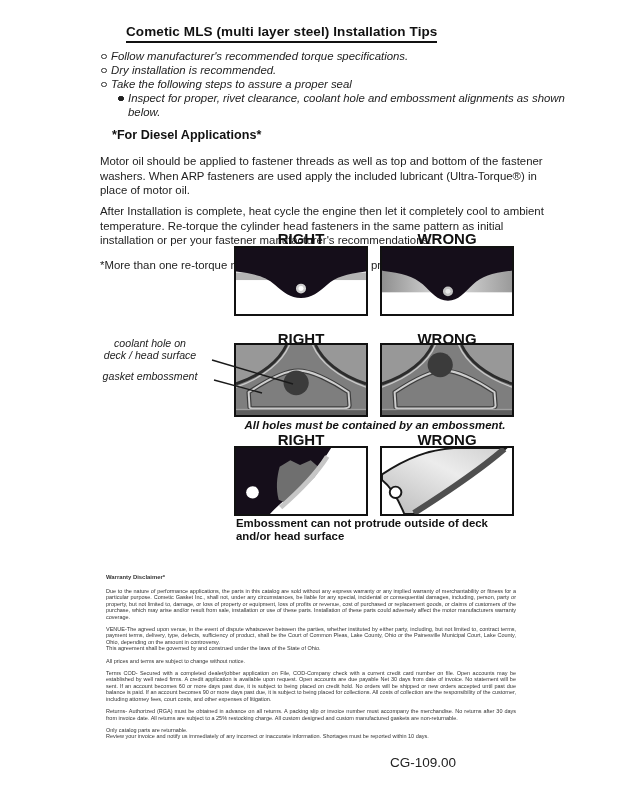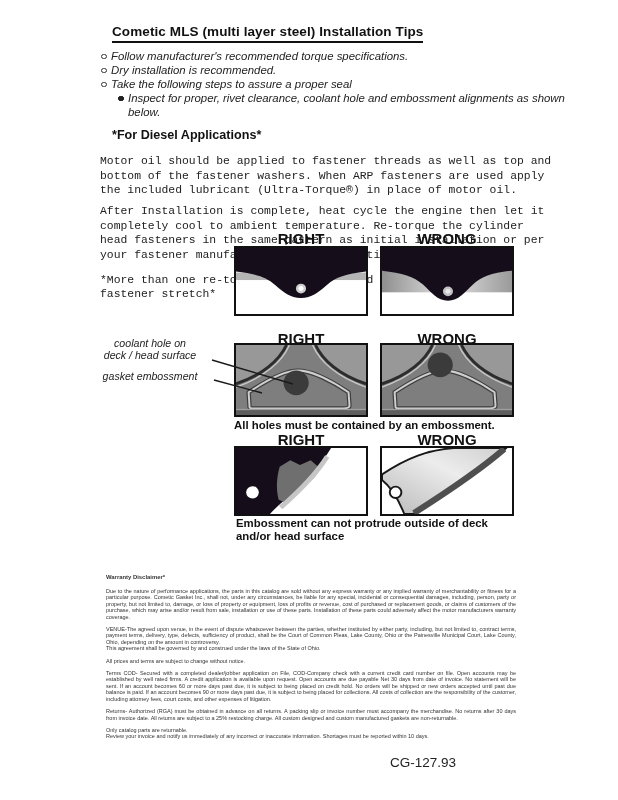--- a/index.html
+++ b/index.html
@@ -1,43 +1,43 @@
 <!DOCTYPE html>
 <html><head>
 <meta charset="utf-8">
 <style>
   html,body{margin:0;padding:0;background:#fff;}
   .page{position:relative;width:618px;height:800px;background:#ffffff;
         font-family:"Liberation Sans",sans-serif;color:#1c1c1c;overflow:hidden;}
 
   
   .tips-block{position:absolute;left:100px;top:22px;width:470px;}
-  .doc-title{display:inline-block;margin:0 0 0 12px;font-size:13.5px;font-weight:bold;
+  .doc-title{display:inline-block;margin:0 0 0 26px;font-size:13.5px;font-weight:bold;
              color:#111;border-bottom:2px solid #111;padding-bottom:2px;letter-spacing:.1px;text-align:right;}
   .b-list{margin:6px 0 0;padding:0;list-style:none;font-size:11.4px;line-height:14px;color:#222;}
   .b-item{position:relative;padding-left:11px;font-style:italic;}
   .b-item .dot{position:absolute;left:1px;top:4.6px;width:3.6px;height:3.6px;border:1px solid #333;
                border-radius:50%;background:#fff;}
   .b-item.sub{padding-left:28px;}
   .b-item.sub .dot{left:18px;background:#222;border-color:#222;}
 
   
   .diesel-block{position:absolute;left:100px;top:116px;width:452px;}
   .diesel-heading{margin:12px;font-size:12.6px;font-weight:bold;color:#111;}
-  .diesel-block p{margin:6.5px 0 0;font-size:11.4px;line-height:14.6px;color:#222;font-family:Liberation Mono, monospace;}
+  .diesel-block p{margin:6.5px 0 0;font-size:11.4px;line-height:14.6px;color:#222;}
   .diesel-block p.note{margin-top:10px;}
 
   
   .diag-label{position:absolute;width:134px;text-align:center;font-size:15px;font-weight:bold;color:#111;}
   .diag-box{position:absolute;width:134px;border:2px solid #111;box-sizing:border-box;
             background:#fff;line-height:0;}
   .diag-box svg{width:100%;height:100%;display:block;}
   .h70{height:70px;} .h74{height:74px;}
   .caption{position:absolute;font-size:11.4px;font-weight:bold;color:#111;line-height:13px;}
-  .cap-center{width:282px;text-align:left;}
+  .cap-center{width:282px;text-align:center;font-style:italic;}
   .annotation{position:absolute;width:124px;text-align:center;font-size:10.6px;line-height:11.6px;color:#222;font-style:italic;}
   .leader-svg{position:absolute;pointer-events:none;z-index:5;}
 
   
   .legal-block{position:absolute;left:106px;top:574px;width:410px;color:#333;}
   .legal-heading{margin:0 0 8px;font-size:5.9px;font-weight:bold;}
   .legal-block p{margin:0 0 6px;font-size:5.5px;line-height:6.4px;text-align:justify;}
   .legal-block p.tight{margin-bottom:0;}
 
   .page-number{position:absolute;left:390px;top:755px;font-size:13.5px;color:#222;}
@@ -195,15 +195,15 @@
     <p>Due to the nature of performance applications, the parts in this catalog are sold without any express warranty or any implied warranty of merchantability or fitness for a particular purpose.  Cometic Gasket Inc., shall not, under any circumstances, be liable for any special, incidental or consequential damages, including, person, party or property, but not limited to, damage, or loss of property or equipment, loss of profits or revenue, cost of purchased or replacement goods, or claims of customers of the purchase, which may arise and/or result from sale, installation or use of these parts.  Installation of these parts could adversely affect the motor manufacturers warranty coverage.</p>
     <p class="tight">VENUE-The agreed upon venue, in the event of dispute whatsoever between the parties, whether instituted by either party, including, but not limited to, contract terms, payment terms, delivery, type, defects, sufficiency of product, shall be the Court of Common Pleas, Lake County, Ohio or the Painesville Municipal Court, Lake County, Ohio, depending on the amount in controversy.</p>
     <p>This agreement shall be governed by and construed under the laws of the State of Ohio.</p>
     <p>All prices and terms are subject to change without notice.</p>
     <p>Terms COD- Secured with a completed dealer/jobber application on File, COD-Company check with a current credit card number on file.  Open accounts may be established by well rated firms.  A credit application is available upon request.  Open accounts are due payable Net 30 days from date of invoice.  No statement will be sent.  If an account becomes 60 or more days past due, it is subject to being placed on credit hold.  No orders will be shipped or new orders accepted until past due balance is paid.  If an account becomes 90 or more days past due, it is subject to being placed for collections.  All costs of collection are the responsibility of the customer, including attorney fees, court costs, and other expenses of litigation.</p>
     <p>Returns- Authorized (RGA) must be obtained in advance on all returns.  A packing slip or invoice number must accompany the merchandise.  No returns after 30 days from invoice date.  All returns are subject to a 25% restocking charge.  All custom designed and custom manufactured gaskets are non-returnable.</p>
     <p class="tight">Only catalog parts are returnable.</p>
     <p>Review your invoice and notify us immediately of any incorrect or inaccurate information.  Shortages must be reported within 10 days.</p>
   </div>
 
-  <div class="page-number">CG-127.93</div>
+  <div class="page-number">CG-109.00</div>
 
 </div>
 
 </body></html>

